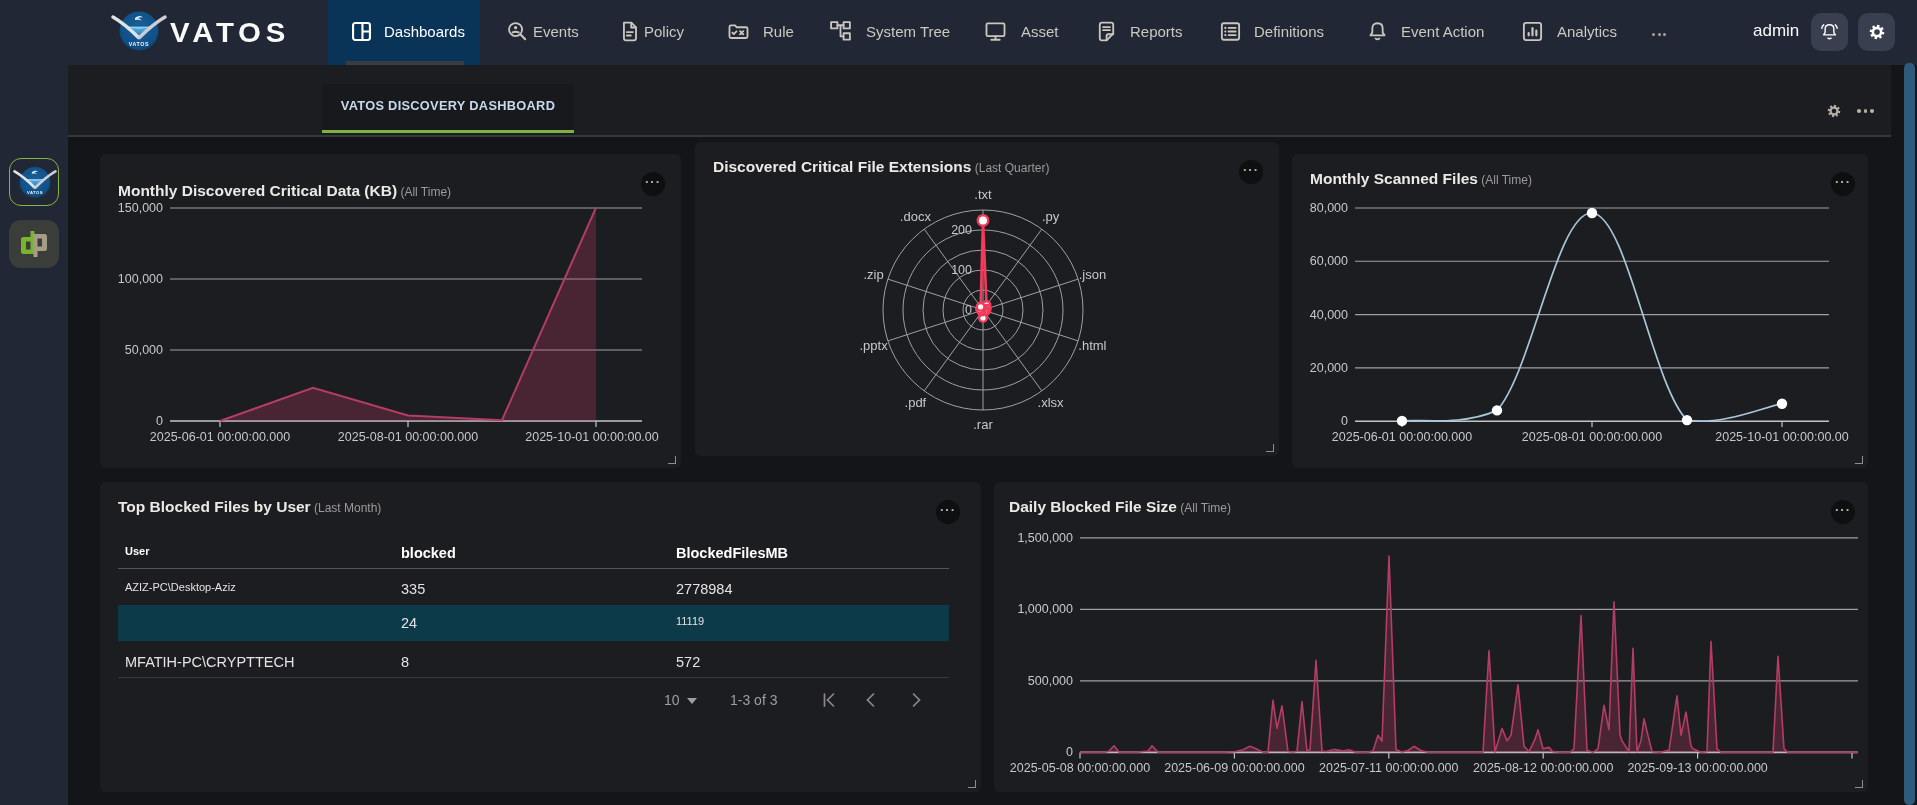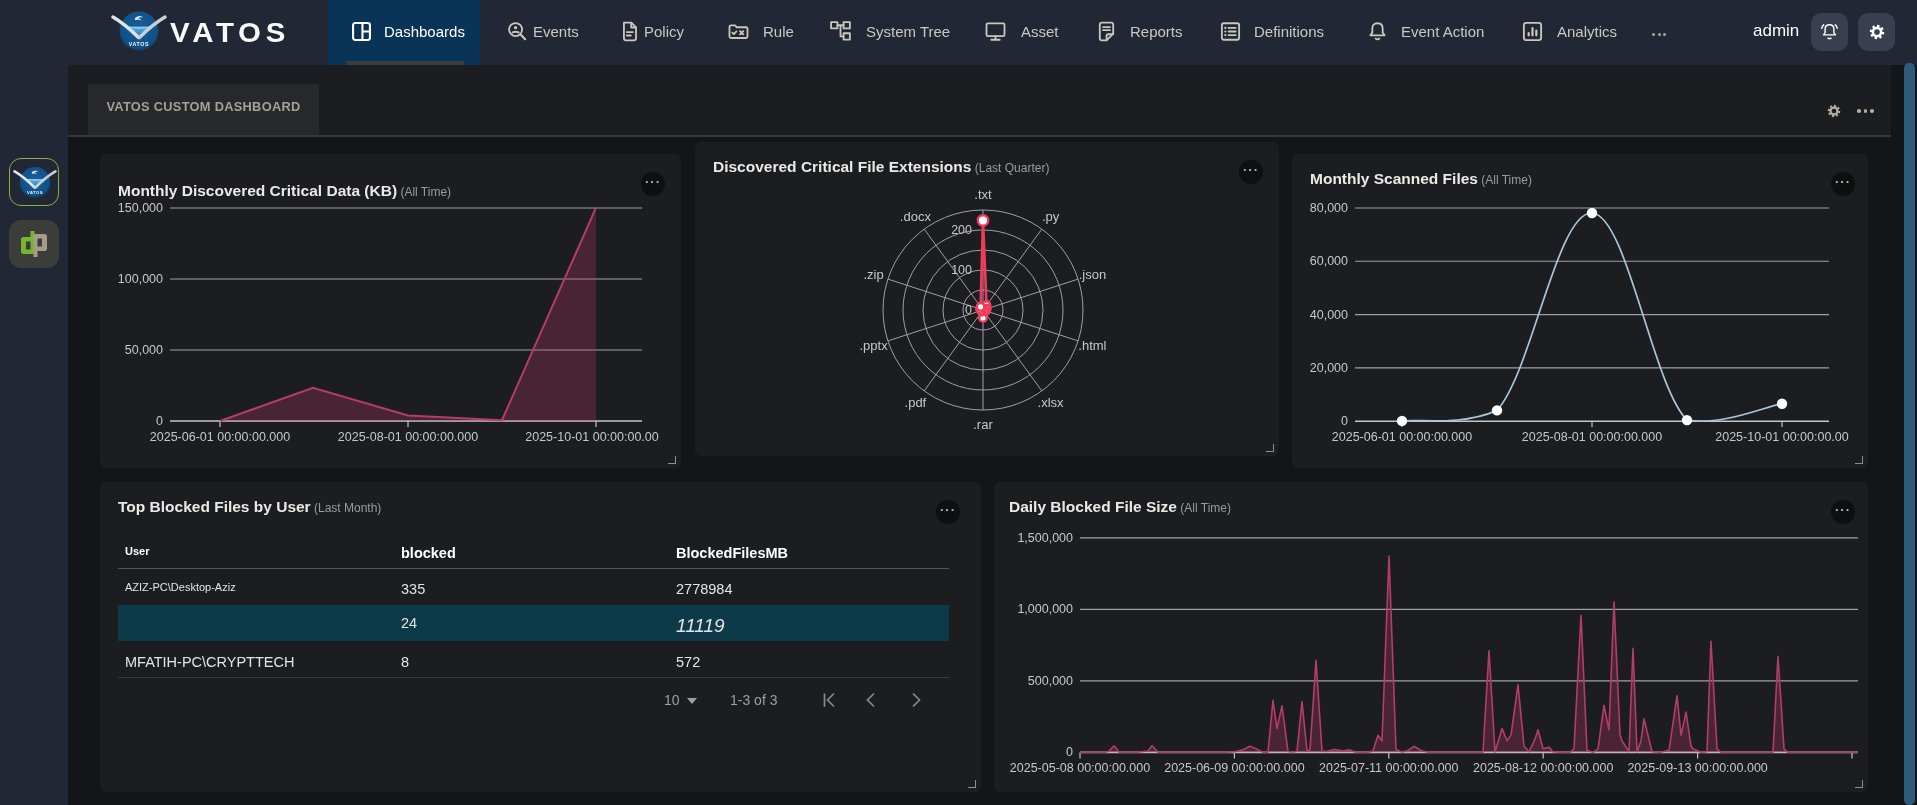--- a/index.html
+++ b/index.html
@@ -1,21 +1,21 @@
 <!DOCTYPE html>
 <html><head><meta charset="utf-8"><title>VATOS</title>
 <style>
 *{margin:0;padding:0;box-sizing:content-box;}
 body{font-family:"Liberation Sans", sans-serif;background:#141518;width:1917px;height:805px;overflow:hidden;}
 </style></head>
 <body>
 <div style="position:relative;width:1917px;height:805px;background:#141518;overflow:hidden;">
 
 <div style="position:absolute;left:68px;top:65px;width:1823px;height:72px;background:#1b1d21;border-bottom:2px solid #35373c;box-sizing:border-box;">
-<div style="position:absolute;left:20px;top:19px;width:231px;height:51px;background:#26282c;color:#a7a095;font-size:12.8px;font-weight:bold;letter-spacing:0.3px;text-align:center;line-height:45px;">VATOS CUSTOM DASHBOARD</div>
+<div style="position:absolute;left:254px;top:19px;width:252px;height:45.5px;background:#18191d;border-bottom:3px solid #7cb342;color:#c7d9ea;font-size:12.8px;font-weight:bold;letter-spacing:0.3px;text-align:center;line-height:43px;">VATOS DISCOVERY DASHBOARD</div>
 <svg width="20" height="20" viewBox="0 0 24 24" style="position:absolute;left:1756px;top:36px;">
         <path d="M12.00,4.40 L14.91,4.98 L14.14,6.83 L15.96,8.04 L17.37,6.63 L19.02,9.09 L17.17,9.86 L17.60,12.00 L19.60,12.00 L19.02,14.91 L17.17,14.14 L15.96,15.96 L17.37,17.37 L14.91,19.02 L14.14,17.17 L12.00,17.60 L12.00,19.60 L9.09,19.02 L9.86,17.17 L8.04,15.96 L6.63,17.37 L4.98,14.91 L6.83,14.14 L6.40,12.00 L4.40,12.00 L4.98,9.09 L6.83,9.86 L8.04,8.04 L6.63,6.63 L9.09,4.98 L9.86,6.83 L12.00,6.40 Z M14.80,12.00 A2.80,2.80 0 1 0 9.20,12.00 A2.80,2.80 0 1 0 14.80,12.00 Z" fill="#b4ada2" fill-rule="evenodd"></path>
       </svg>
 <div style="position:absolute;left:1789px;top:44px;width:20px;height:4px;">
         <span style="position:absolute;left:0;width:3.5px;height:3.5px;border-radius:50%;background:#b4ada2;"></span>
         <span style="position:absolute;left:6.5px;width:3.5px;height:3.5px;border-radius:50%;background:#b4ada2;"></span>
         <span style="position:absolute;left:13px;width:3.5px;height:3.5px;border-radius:50%;background:#b4ada2;"></span>
       </div>
 </div>
 
@@ -261,21 +261,21 @@
 <div style="position:absolute;right:5px;bottom:4px;width:7px;height:7px;border-right:1.5px solid #8e8e8e;border-bottom:1.5px solid #8e8e8e;"></div>
 <div style="position:absolute;left:25px;top:63px;font-size:11px;font-weight:bold;color:#fff;">User</div>
       <div style="position:absolute;left:301px;top:63px;font-size:14.5px;font-weight:bold;color:#fff;">blocked</div>
       <div style="position:absolute;left:576px;top:63px;font-size:14.5px;font-weight:bold;color:#fff;">BlockedFilesMB</div>
       <div style="position:absolute;left:18px;top:86px;width:831px;height:1px;background:#565656;"></div>
       <div style="position:absolute;left:25px;top:99px;font-size:11px;color:#e3e3e3;">AZIZ-PC\Desktop-Aziz</div>
       <div style="position:absolute;left:301px;top:99px;font-size:14.5px;color:#e3e3e3;">335</div>
       <div style="position:absolute;left:576px;top:99px;font-size:14.5px;color:#e3e3e3;text-align:right;">2778984</div>
       <div style="position:absolute;left:18px;top:123px;width:831px;height:36px;background:#0d3a49;"></div>
       <div style="position:absolute;left:301px;top:133px;font-size:14.5px;color:#e3e3e3;">24</div>
-      <div style="position:absolute;left:576px;top:133px;font-size:19px;color:#e3e3e3;font-style:italic;">11119</div>
+      <div style="position:absolute;left:576px;top:133px;font-size:11px;color:#e3e3e3;">11119</div>
       <div style="position:absolute;left:25px;top:172px;font-size:14.5px;color:#e3e3e3;">MFATIH-PC\CRYPTTECH</div>
       <div style="position:absolute;left:301px;top:172px;font-size:14.5px;color:#e3e3e3;">8</div>
       <div style="position:absolute;left:576px;top:172px;font-size:14.5px;color:#e3e3e3;">572</div>
       <div style="position:absolute;left:18px;top:195px;width:831px;height:1px;background:#3a3a3a;"></div>
       <div style="position:absolute;left:564px;top:210px;color:#9f9f9f;font-size:14px;">10</div>
       <svg width="10" height="8" viewBox="0 0 10 8" style="position:absolute;left:587px;top:215px;">
         <path d="M0,1 L5,7 L10,1 Z" fill="#9f9f9f"></path>
       </svg>
       <div style="position:absolute;left:630px;top:210px;color:#9f9f9f;font-size:14px;">1-3 of 3</div>
       <svg width="16" height="16" viewBox="0 0 16 16" style="position:absolute;left:721px;top:210px;" fill="none" stroke="#8a8a8a" stroke-width="1.7" stroke-linecap="round">

